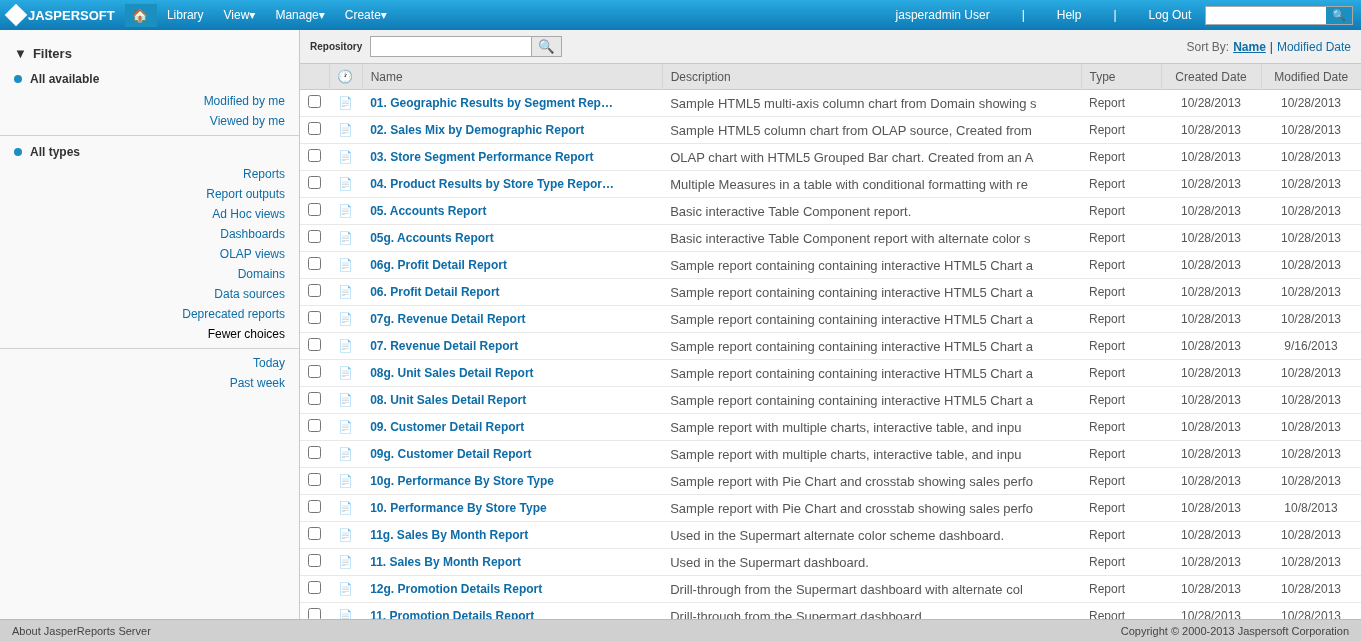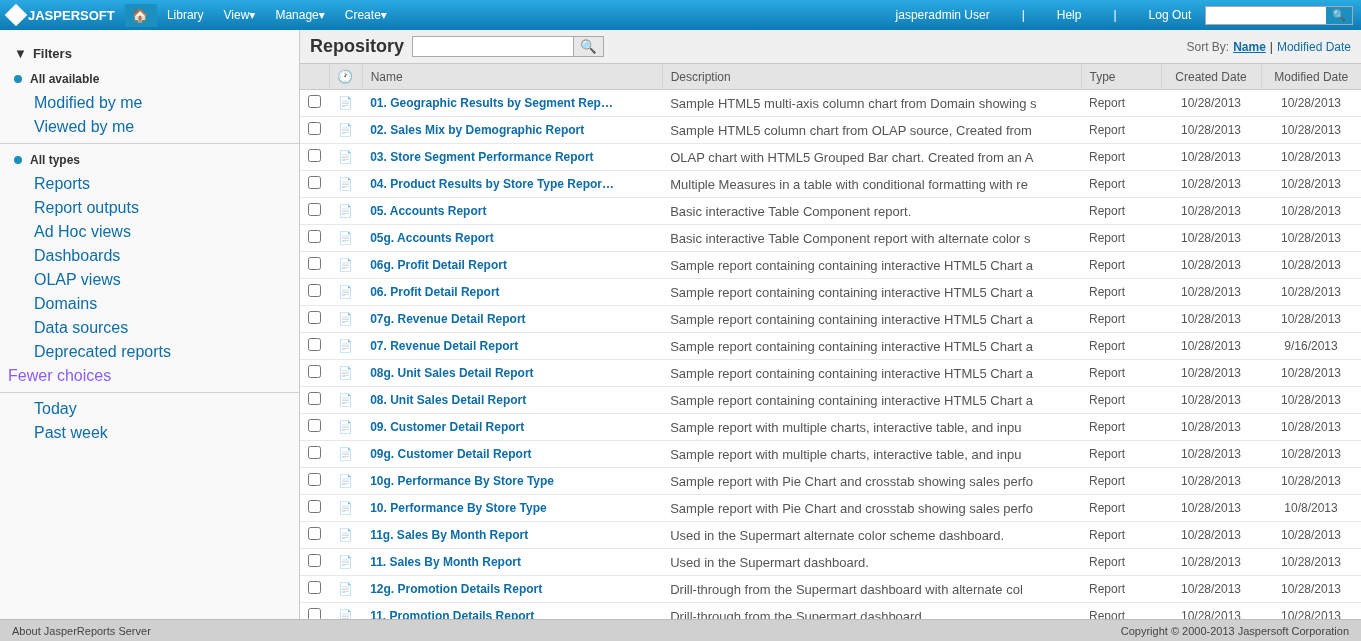--- a/index.html
+++ b/index.html
@@ -58,21 +58,21 @@
     .sidebar-section-title {
       font-size: 13px; font-weight: bold; color: #333; padding: 6px 14px; display: flex; align-items: center; gap: 6px;
     }
     .sidebar-dot-item {
       display: flex; align-items: center; padding: 5px 14px; font-size: 12px; font-weight: bold; color: #333;
     }
     .sidebar-dot-item .dot {
       width: 8px; height: 8px; background: #1a8fc0; border-radius: 50%; margin-right: 8px;
     }
     .sidebar-sub {
-      padding: 3px 14px 3px 34px; font-size: 16px; color: #0e6da8; cursor: pointer;
+      padding: 3px 14px 3px 34px; font-size: 12px; color: #0e6da8; cursor: pointer; text-align: right;
     }
 
     
     .content {
       flex: 1;
       display: flex;
       flex-direction: column;
       overflow: hidden;
     }
 
@@ -82,21 +82,21 @@
       align-items: center;
       justify-content: space-between;
       padding: 6px 10px;
       border-bottom: 1px solid #c9c9c9;
       background: #f0f0f0;
     }
     .repo-header-left {
       display: flex; align-items: center; gap: 8px;
     }
     .repo-title {
-      font-size: 18px; font-weight: bold; color: #333;
+      font-size: 10px; font-weight: bold; color: #333;
     }
     .repo-search-box {
       display: flex; align-items: center; border: 1px solid #aaa; background: #fff;
     }
     .repo-search-box input {
       border: none; outline: none; font-size: 11px; padding: 2px 6px; width: 160px;
     }
     .repo-search-box button {
       border: none; background: #e8e8e8; cursor: pointer; padding: 2px 6px; border-left: 1px solid #aaa;
     }
@@ -236,21 +236,21 @@
     </div>
     <div class="sidebar-sub">
       <span>Domains</span>
     </div>
     <div class="sidebar-sub">
       <span>Data sources</span>
     </div>
     <div class="sidebar-sub">
       <span>Deprecated reports</span>
     </div>
-    <div class="sidebar-sub" style="color:#8b5cf6;padding-left:8px;">
+    <div class="sidebar-sub" style="color:#000000;padding-left:8px;">
       <span>Fewer choices</span>
     </div>
 
     <hr class="divider-line">
 
     <div class="sidebar-sub">
       <span>Today</span>
     </div>
     <div class="sidebar-sub">
       <span>Past week</span>

